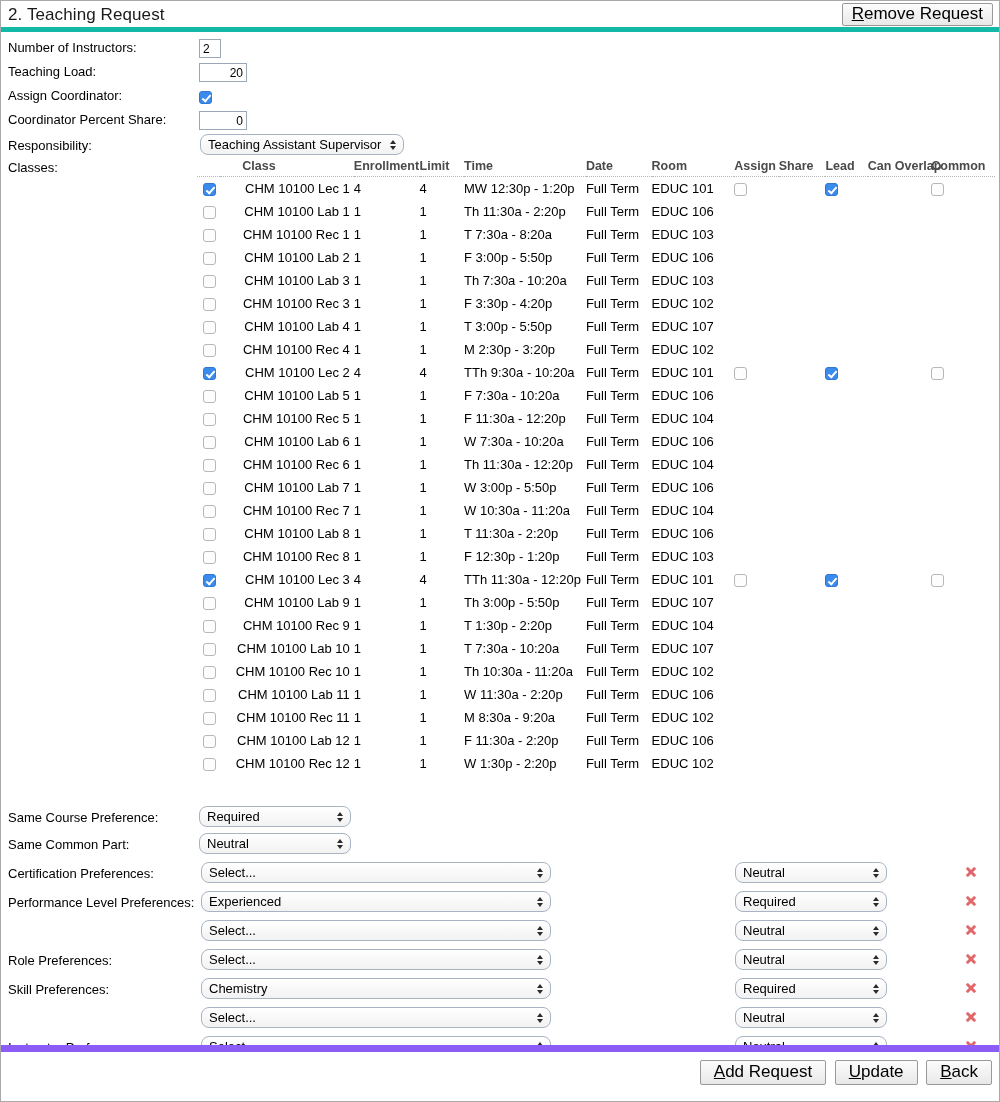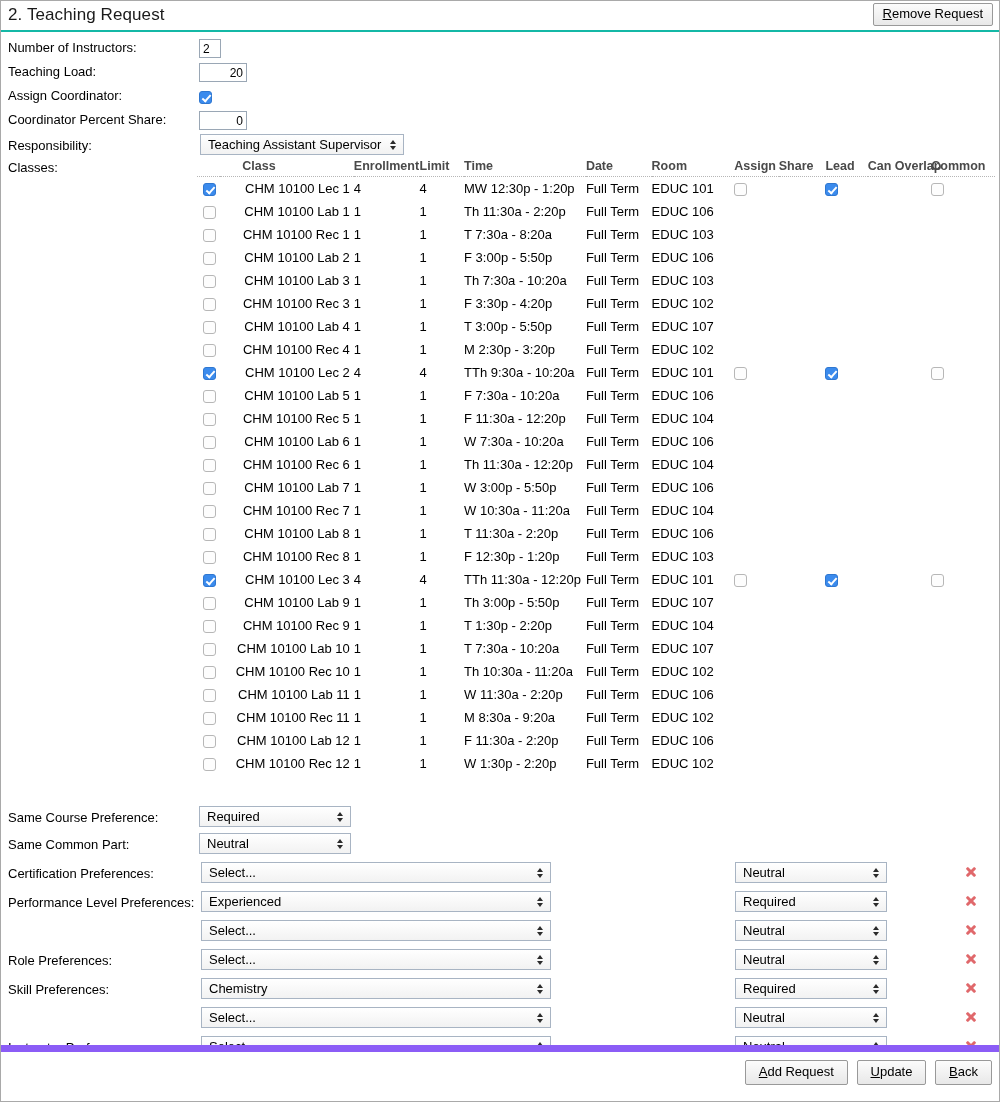--- a/index.html
+++ b/index.html
@@ -16,37 +16,37 @@
     height: 1102px;
     background: #ffffff;
     border: 1px solid #a9a9a9;
     overflow: hidden;
   }
 
   
   .hdr {
     position: relative;
     height: 31px;
-    border-bottom: 2px solid #14b8a6;
+    border-bottom: 5px solid #14b8a6;
   }
   .hdr-title {
     position: absolute;
     left: 7px; top: 4px;
     font-size: 17px;
     font-weight: normal;
     color: #1a1a1a;
     letter-spacing: .1px;
   }
   .btn {
     display: inline-block;
     background: linear-gradient(#fcfcfc, #e8e8e8);
     border: 1px solid #999;
     border-radius: 2px;
     font-family: "Liberation Sans", sans-serif;
-    font-size: 13px;
+    font-size: 17px;
     color: #000;
     padding: 3px 9px 4px 9px;
     line-height: 14px;
     cursor: pointer;
     white-space: nowrap;
   }
   .btn u { text-decoration: underline; }
   #remove-request {
     position: absolute;
     right: 6px; top: 2px;
@@ -106,21 +106,21 @@
     border: solid #fff;
     border-width: 0 2px 2px 0;
     transform: rotate(42deg);
   }
 
   
   .sel {
     display: inline-block;
     position: relative;
     border: 1px solid #a8b4c3;
-    border-radius: 0;
+    border-radius: 8px;
     background: linear-gradient(#ffffff, #f2f2f2);
     height: 21px;
     line-height: 19px;
     font-size: 13px;
     padding: 0 22px 0 7px;
     color: #000;
     white-space: nowrap;
     overflow: hidden;
     cursor: pointer;
     vertical-align: middle;

